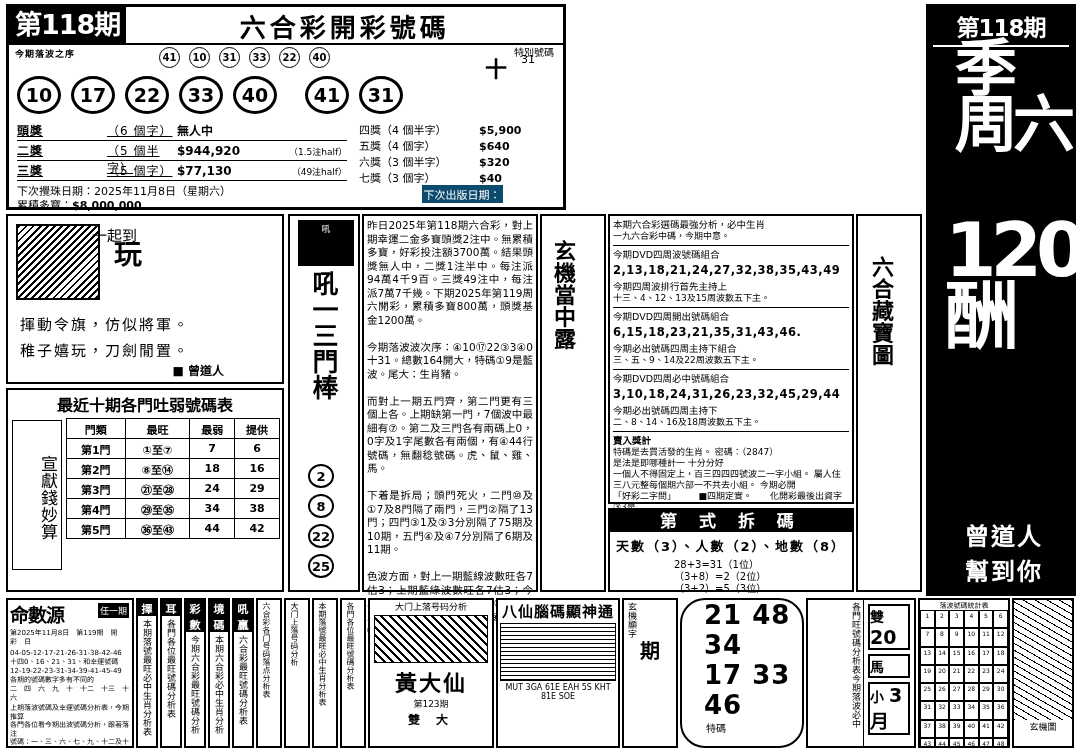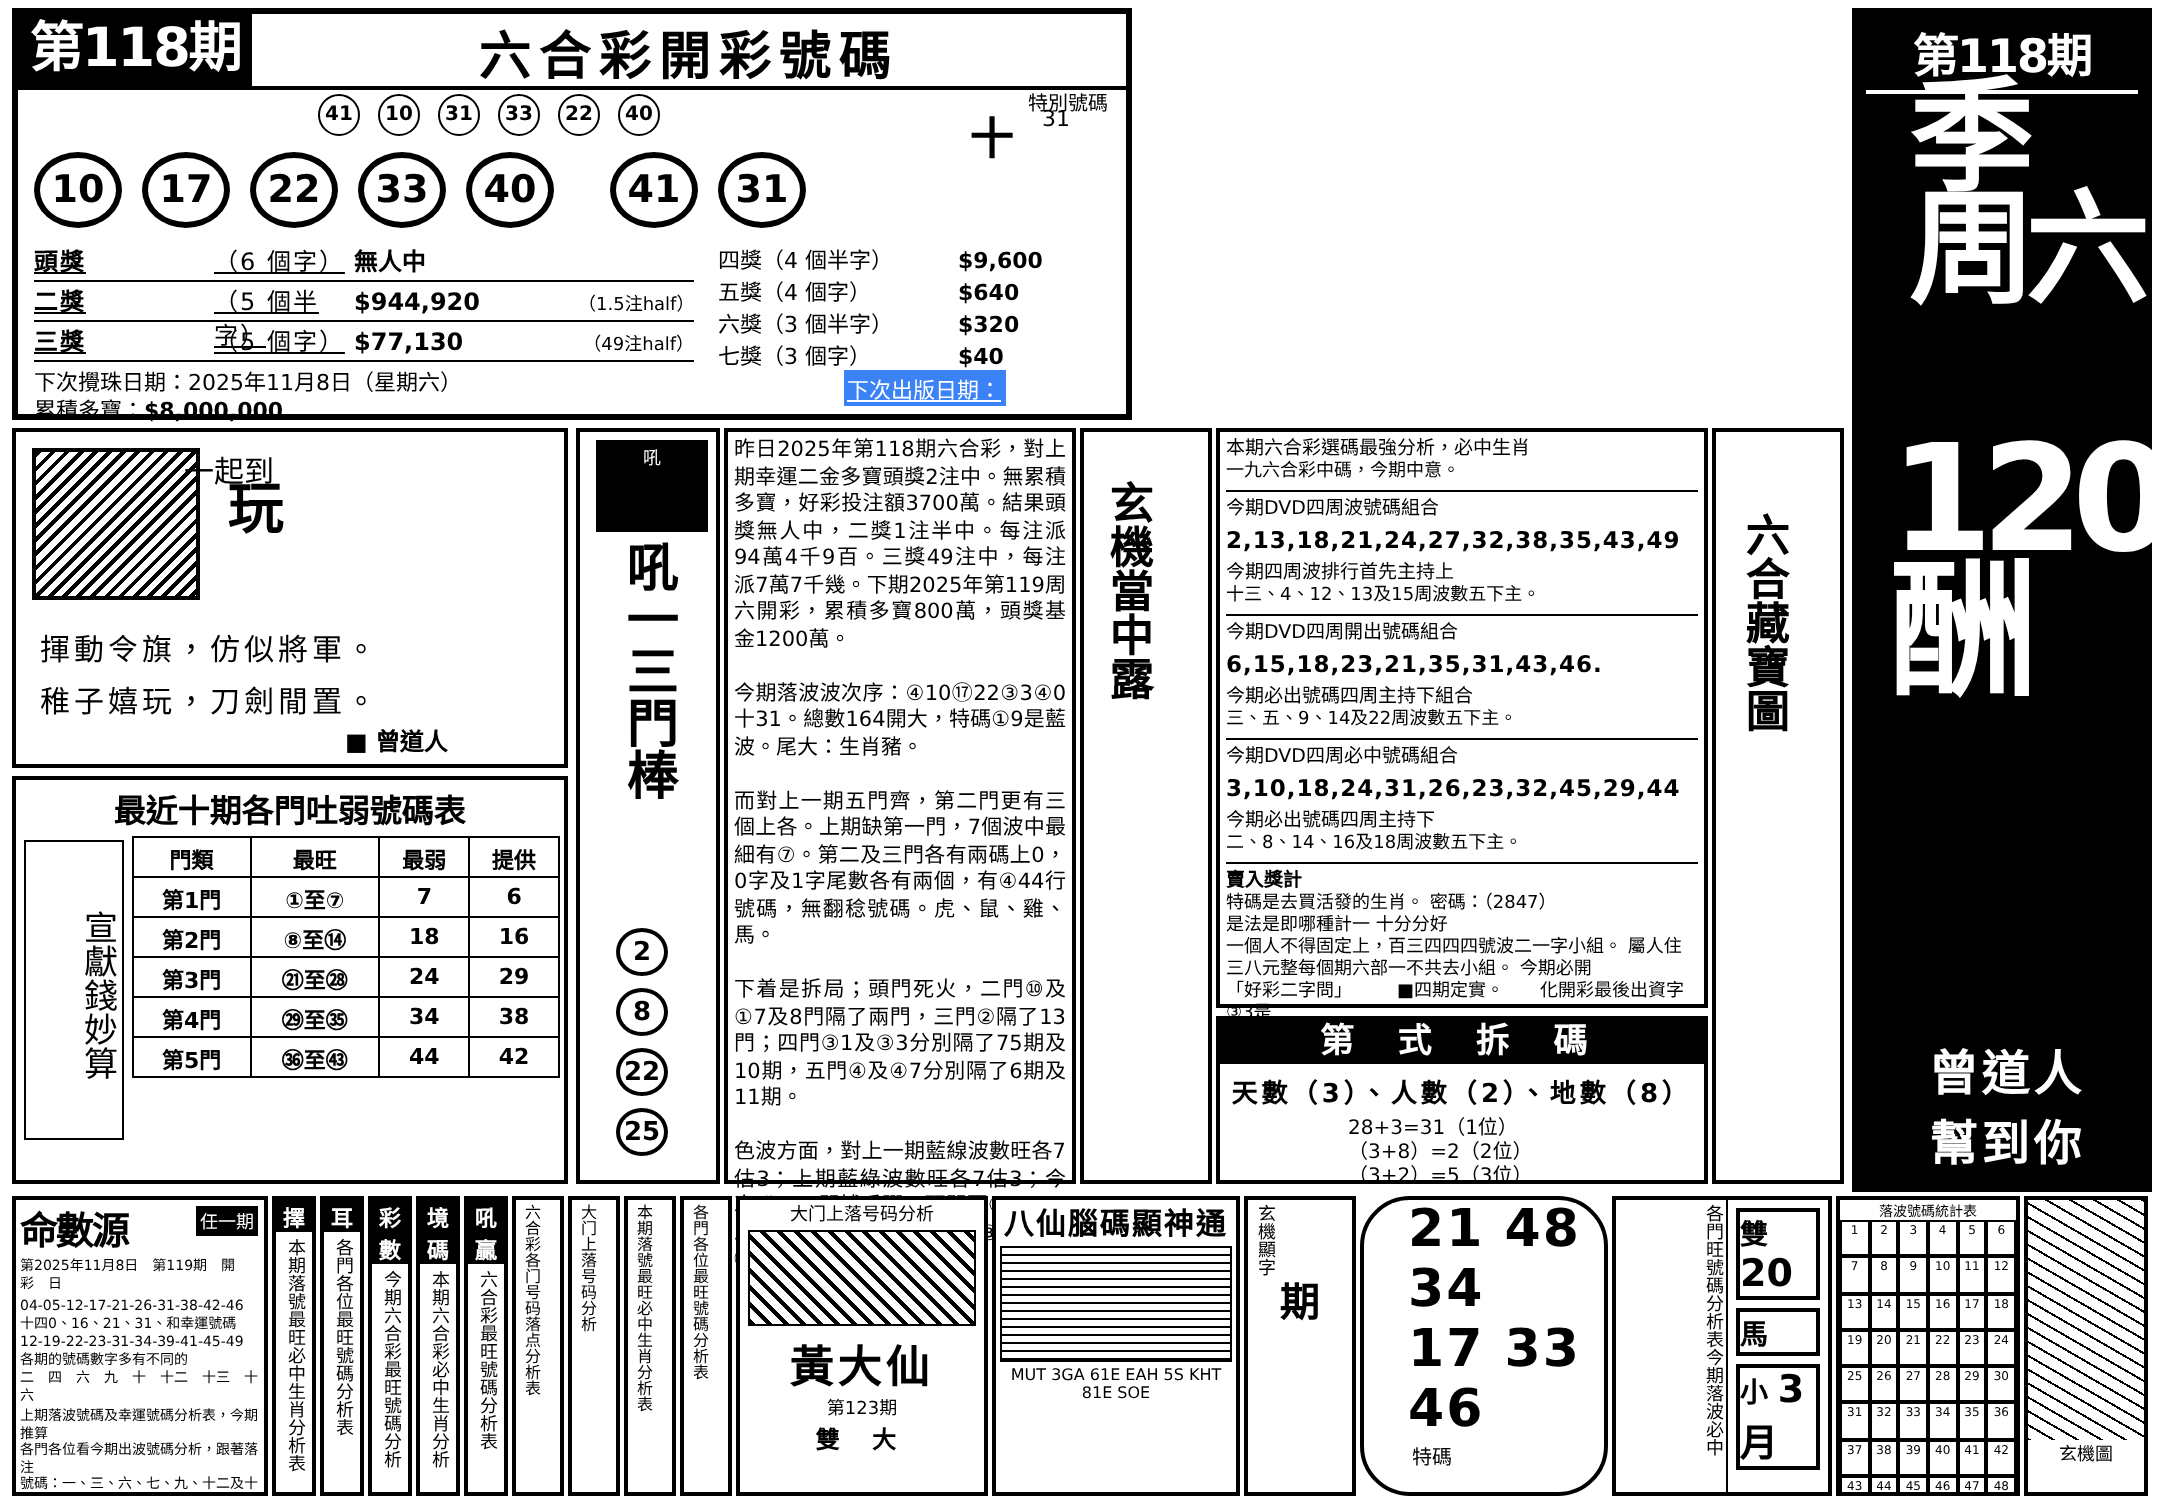--- a/index.html
+++ b/index.html
@@ -42,21 +42,21 @@
   #prize-table .pv { flex:1; font-weight:bold; }
   #prize-table .pnote { font-size:9px; width:58px; text-align:right; }
 
   #prize-table2 { position:absolute; left:350px; top:114px; width:200px; font-size:11px; }
   #prize-table2 div.row { display:flex; height:16px; align-items:baseline; }
   #prize-table2 .pn { width:120px; }
   #prize-table2 .pv { flex:1; text-align:left; font-weight:bold; }
 
   #next-info { position:absolute; left:8px; top:178px; width:330px; font-size:11px; line-height:14px; }
   #pub-box { position:absolute; right:6px; bottom:4px; width:190px; text-align:center; }
-  #pub-box .lbl { background:#3b82f6; color:#fff; font-size:11px; padding:1px 2px; display:inline-block;text-decoration:underline; }
+  #pub-box .lbl { background:#0c4a6e; color:#fff; font-size:11px; padding:1px 2px; display:inline-block; }
   #pub-date { font-size:28px; font-weight:bold; letter-spacing:2px; }
 
   
   #masthead { left:570px; top:4px; width:352px; height:206px; border:2px solid #000; background:#fff; }
   #mh-eng { text-align:center; font-size:16px; font-weight:bold; letter-spacing:0.5px; border-bottom:2px solid #000; height:20px; line-height:18px; }
   #mh-hk { position:absolute; left:86px; top:24px; font-size:26px; font-weight:bold; letter-spacing:6px; }
   #mh-art { position:absolute; right:8px; top:24px; font-size:11px; line-height:13px; width:16px; text-align:center; }
   #mh-logo { position:absolute; left:16px; top:26px; width:44px; height:34px; border:2px solid #000; border-radius:50%; display:flex; align-items:center; justify-content:center; font-size:17px; font-weight:bold; }
   #mh-big { position:absolute; left:10px; top:56px; font-size:58px; font-weight:bold; letter-spacing:-2px; line-height:60px; }
   #mh-sub1 { position:absolute; left:180px; top:118px; font-size:15px; font-weight:bold; letter-spacing:1px; }
@@ -168,20 +168,23 @@
 </head>
 <body>
 
 <div class="page">
 
   <div class="blk" id="result-panel">
     <div id="result-title-row">
       <span id="issue-badge">第118期</span>
       <span id="result-title">六合彩開彩號碼</span>
     </div>
+    <div id="draw-order-bar">
+      <span class="lbl">今期落波之序</span>
+    </div>
     <div id="small-balls">
       <span class="sball">41</span>
       <span class="sball">10</span>
       <span class="sball">31</span>
       <span class="sball">33</span>
       <span class="sball">22</span>
       <span class="sball">40</span>
     </div>
     <div id="plus-mark">十</div>
     <div id="plus-num">31</div>
@@ -214,21 +217,21 @@
         <span class="pn">三獎</span>
         <span class="pn" style="width:70px;font-weight:normal;">（5 個字）</span>
         <span class="pv">$77,130</span>
         <span class="pnote">（49注half）</span>
       </div>
     </div>
 
     <div id="prize-table2">
       <div class="row">
         <span class="pn">四獎（4 個半字）</span>
-        <span class="pv">$9,600</span>
+        <span class="pv">$5,900</span>
       </div>
       <div class="row">
         <span class="pn">五獎（4 個字）</span>
         <span class="pv">$640</span>
       </div>
       <div class="row">
         <span class="pn">六獎（3 個半字）</span>
         <span class="pv">$320</span>
       </div>
       <div class="row">

